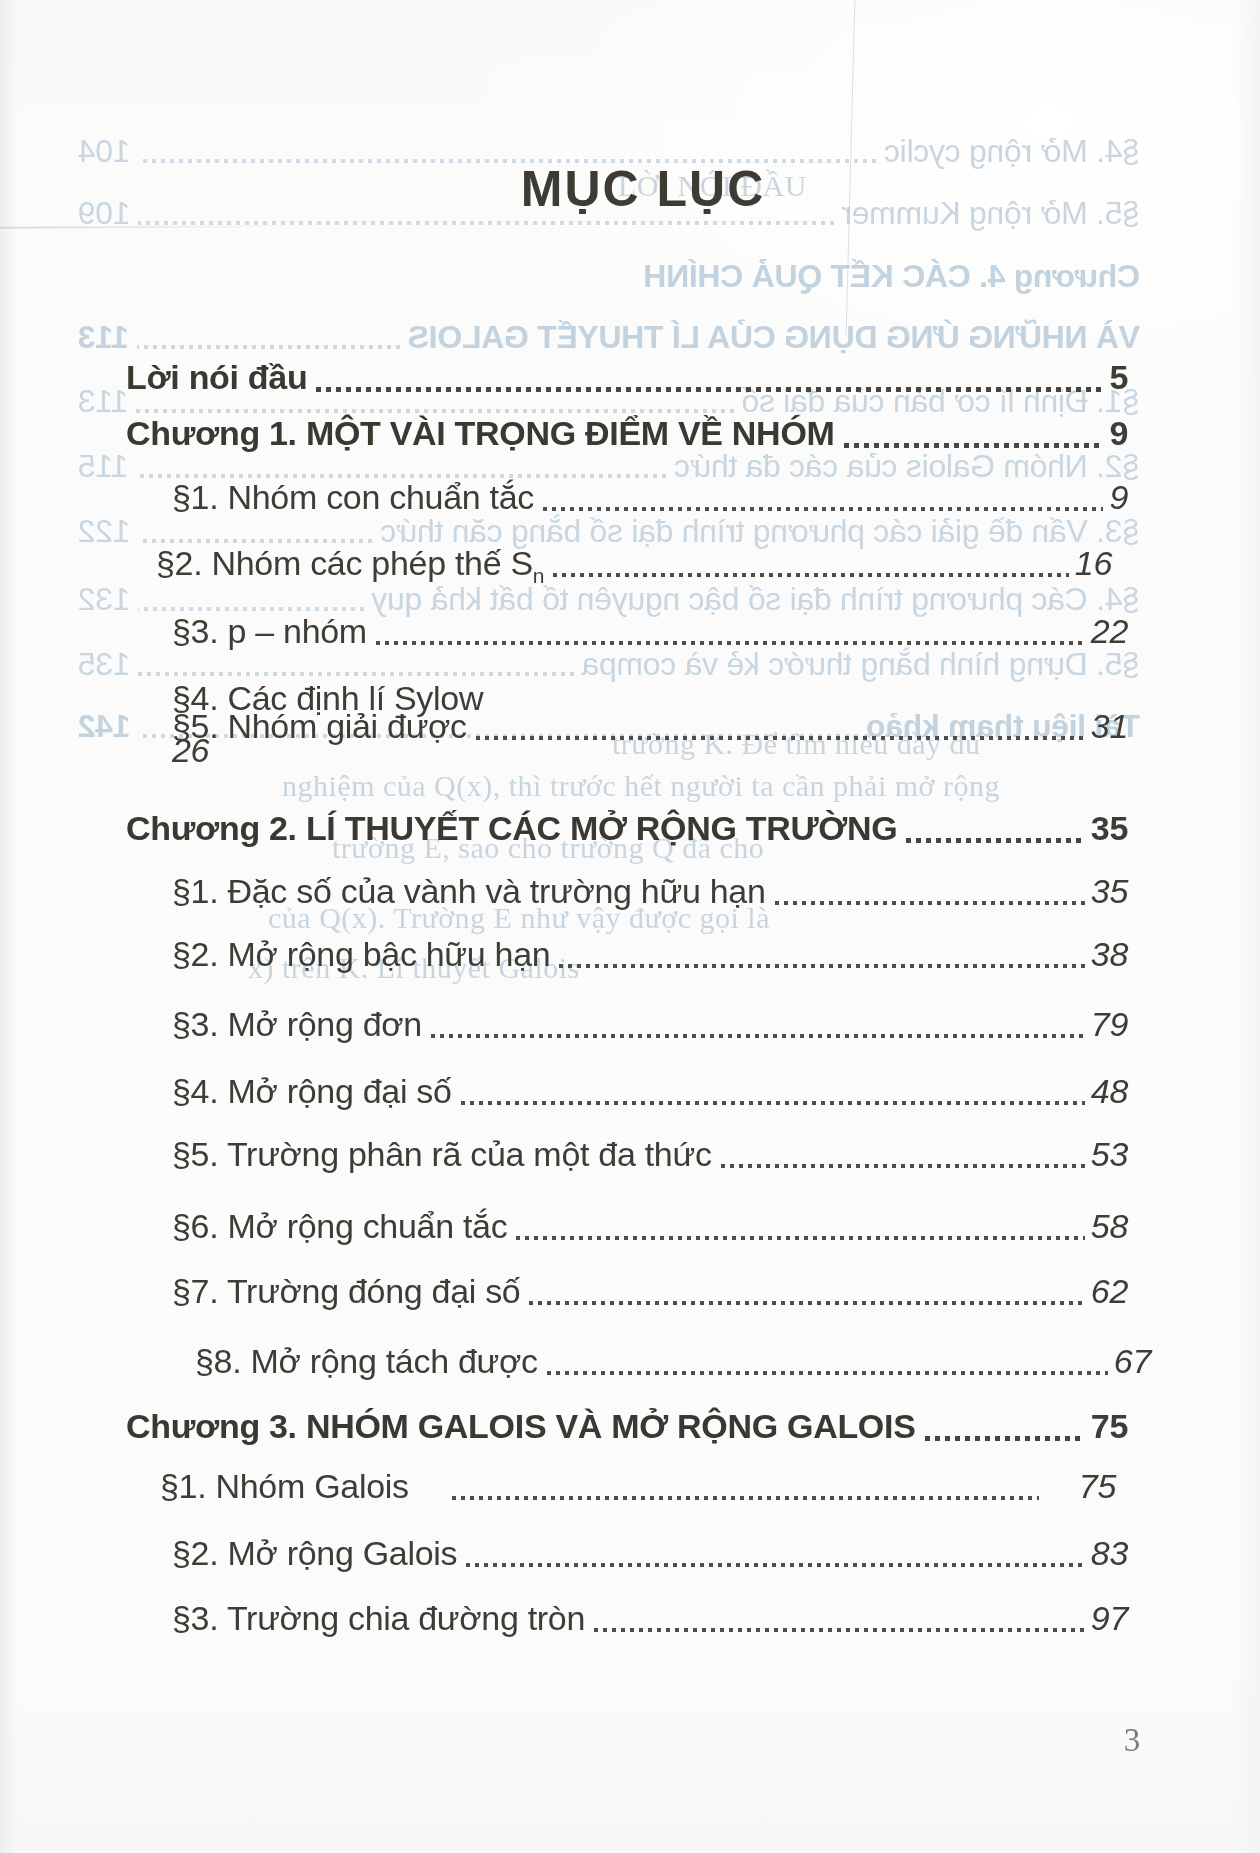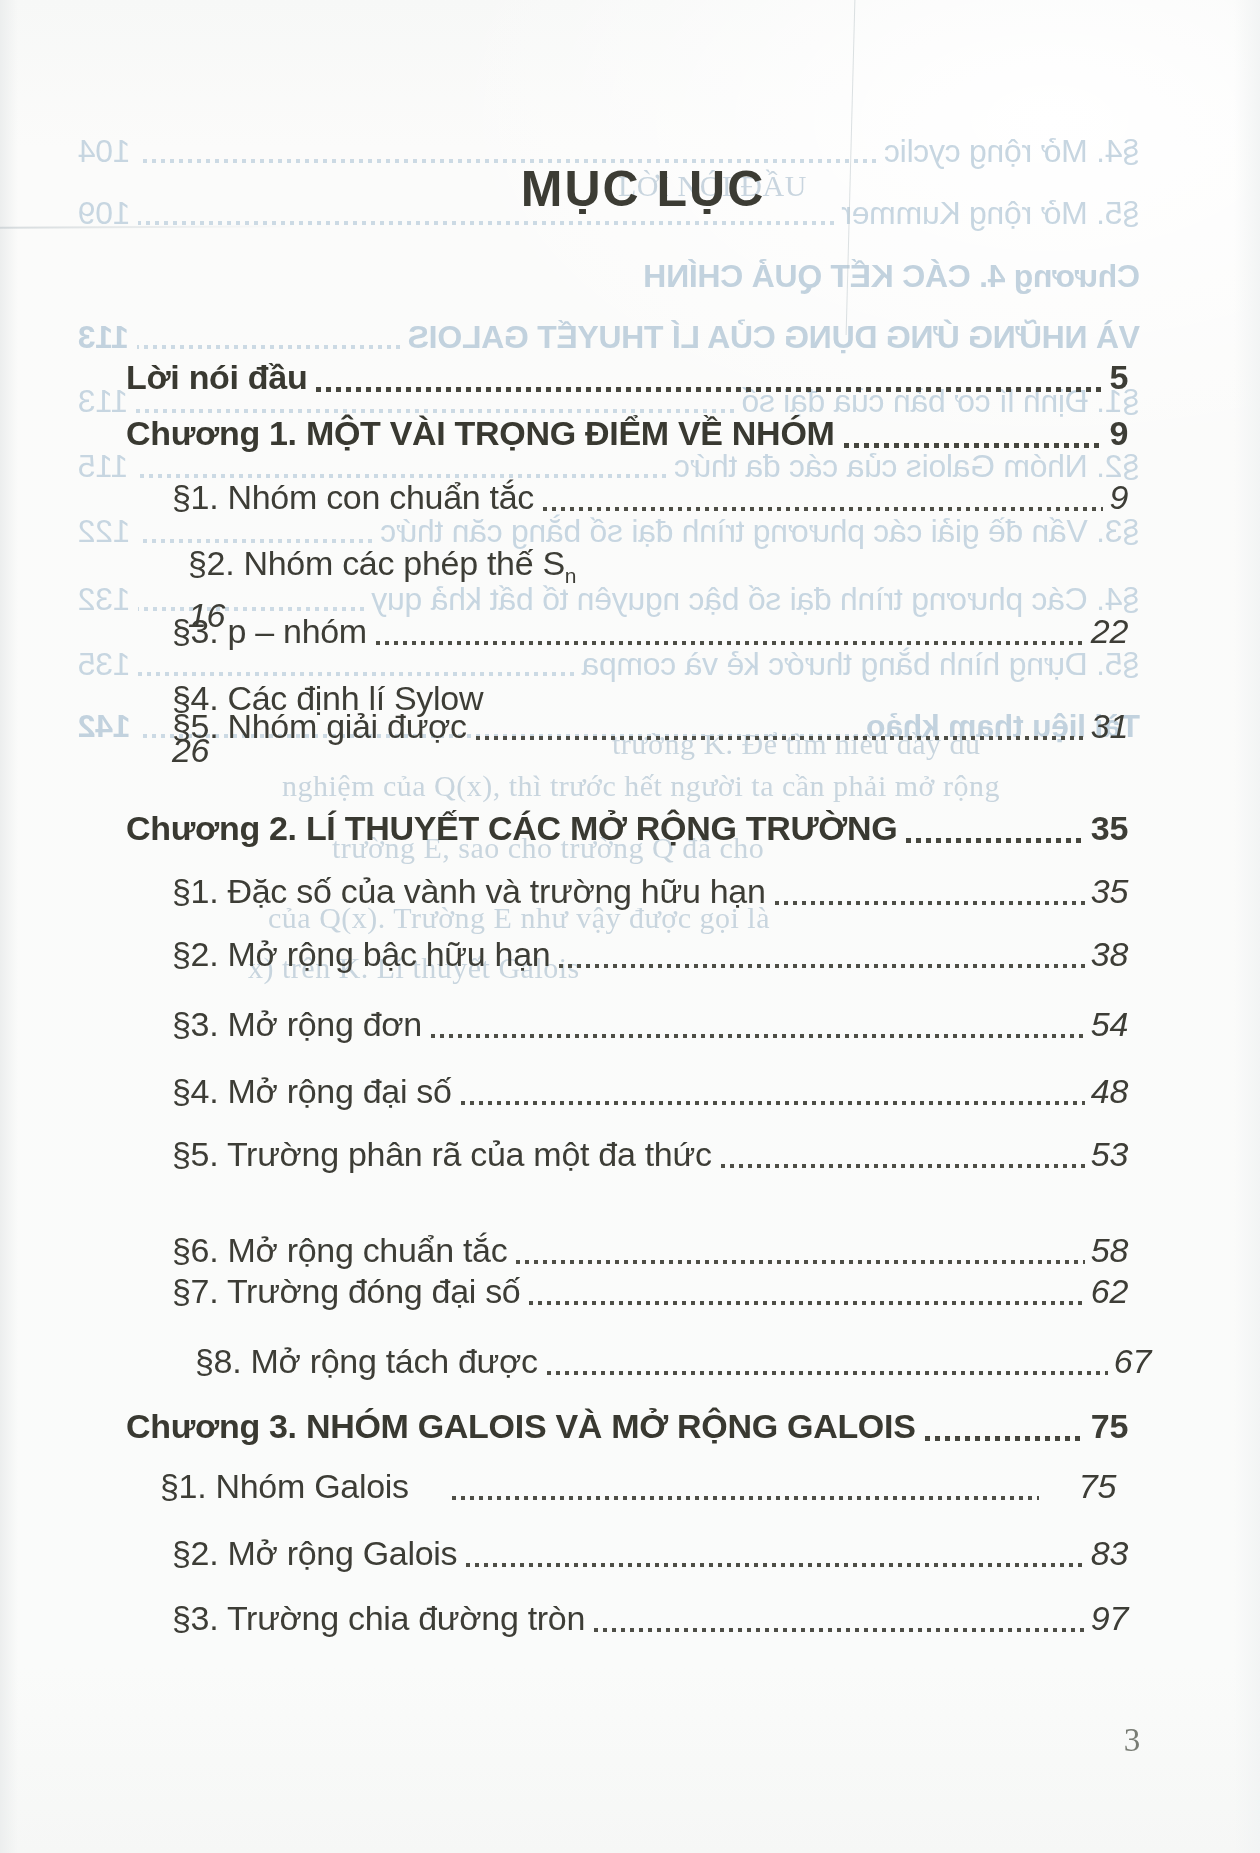--- a/index.html
+++ b/index.html
@@ -152,21 +152,21 @@
       <div class="toc-row chapter" style="top: 411px; left: 126px; width: 1002px;">
         <span>Chương 1. MỘT VÀI TRỌNG ĐIỂM VỀ NHÓM</span>
         <div class="leader"></div>
         <span class="pagenum">9</span>
       </div>
       <div class="toc-row section" style="top: 475px; left: 172px; width: 956px;">
         <span>§1. Nhóm con chuẩn tắc</span>
         <div class="leader"></div>
         <span class="pagenum">9</span>
       </div>
-      <div class="toc-row section" style="top: 541px; left: 188px; width: 956px; flex-direction: column;">
+      <div class="toc-row section" style="top: 541px; left: 156px; width: 956px;">
         <span>§2. Nhóm các phép thế S<sub>n</sub></span>
         <div class="leader"></div>
         <span class="pagenum">16</span>
       </div>
       <div class="toc-row section" style="top: 609px; left: 172px; width: 956px;">
         <span>§3. p – nhóm</span>
         <div class="leader"></div>
         <span class="pagenum">22</span>
       </div>
       <div class="toc-row section" style="top: 676px; left: 172px; width: 956px; flex-direction: column;">
@@ -190,33 +190,33 @@
         <span class="pagenum">35</span>
       </div>
       <div class="toc-row section" style="top: 932px; left: 172px; width: 956px;">
         <span>§2. Mở rộng bậc hữu hạn</span>
         <div class="leader"></div>
         <span class="pagenum">38</span>
       </div>
       <div class="toc-row section" style="top: 1002px; left: 172px; width: 956px;">
         <span>§3. Mở rộng đơn</span>
         <div class="leader"></div>
-        <span class="pagenum">54</span>
+        <span class="pagenum">79</span>
       </div>
       <div class="toc-row section" style="top: 1069px; left: 172px; width: 956px;">
         <span>§4. Mở rộng đại số</span>
         <div class="leader"></div>
         <span class="pagenum">48</span>
       </div>
       <div class="toc-row section" style="top: 1132px; left: 172px; width: 956px;">
         <span>§5. Trường phân rã của một đa thức</span>
         <div class="leader"></div>
         <span class="pagenum">53</span>
       </div>
-      <div class="toc-row section" style="top: 1204px; left: 172px; width: 956px; margin-top: 24px;">
+      <div class="toc-row section" style="top: 1204px; left: 172px; width: 956px;">
         <span>§6. Mở rộng chuẩn tắc</span>
         <div class="leader"></div>
         <span class="pagenum">58</span>
       </div>
       <div class="toc-row section" style="top: 1269px; left: 172px; width: 956px;">
         <span>§7. Trường đóng đại số</span>
         <div class="leader"></div>
         <span class="pagenum">62</span>
       </div>
       <div class="toc-row section" style="top: 1339px; left: 172px; width: 956px; margin-left: 23px;">

